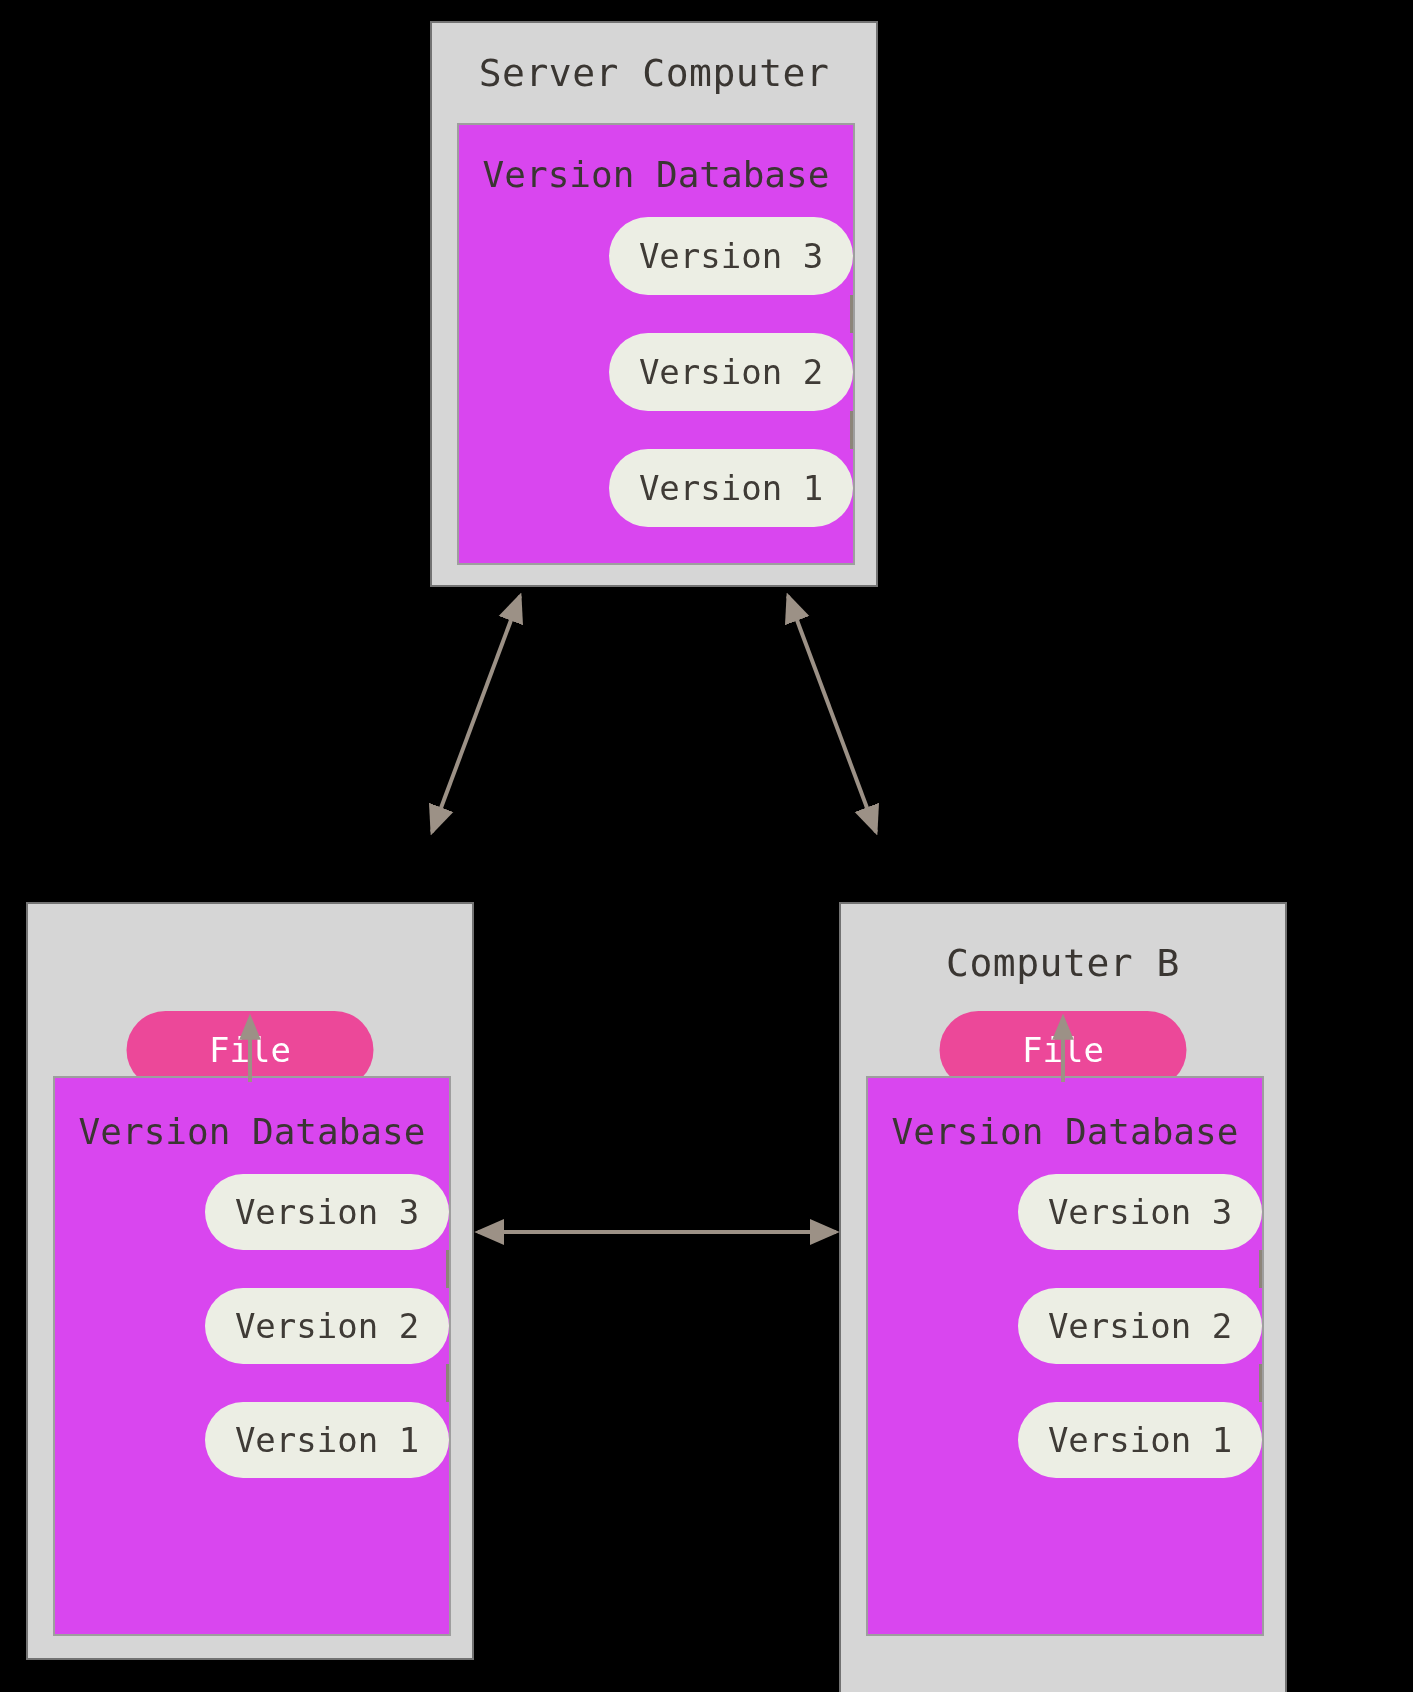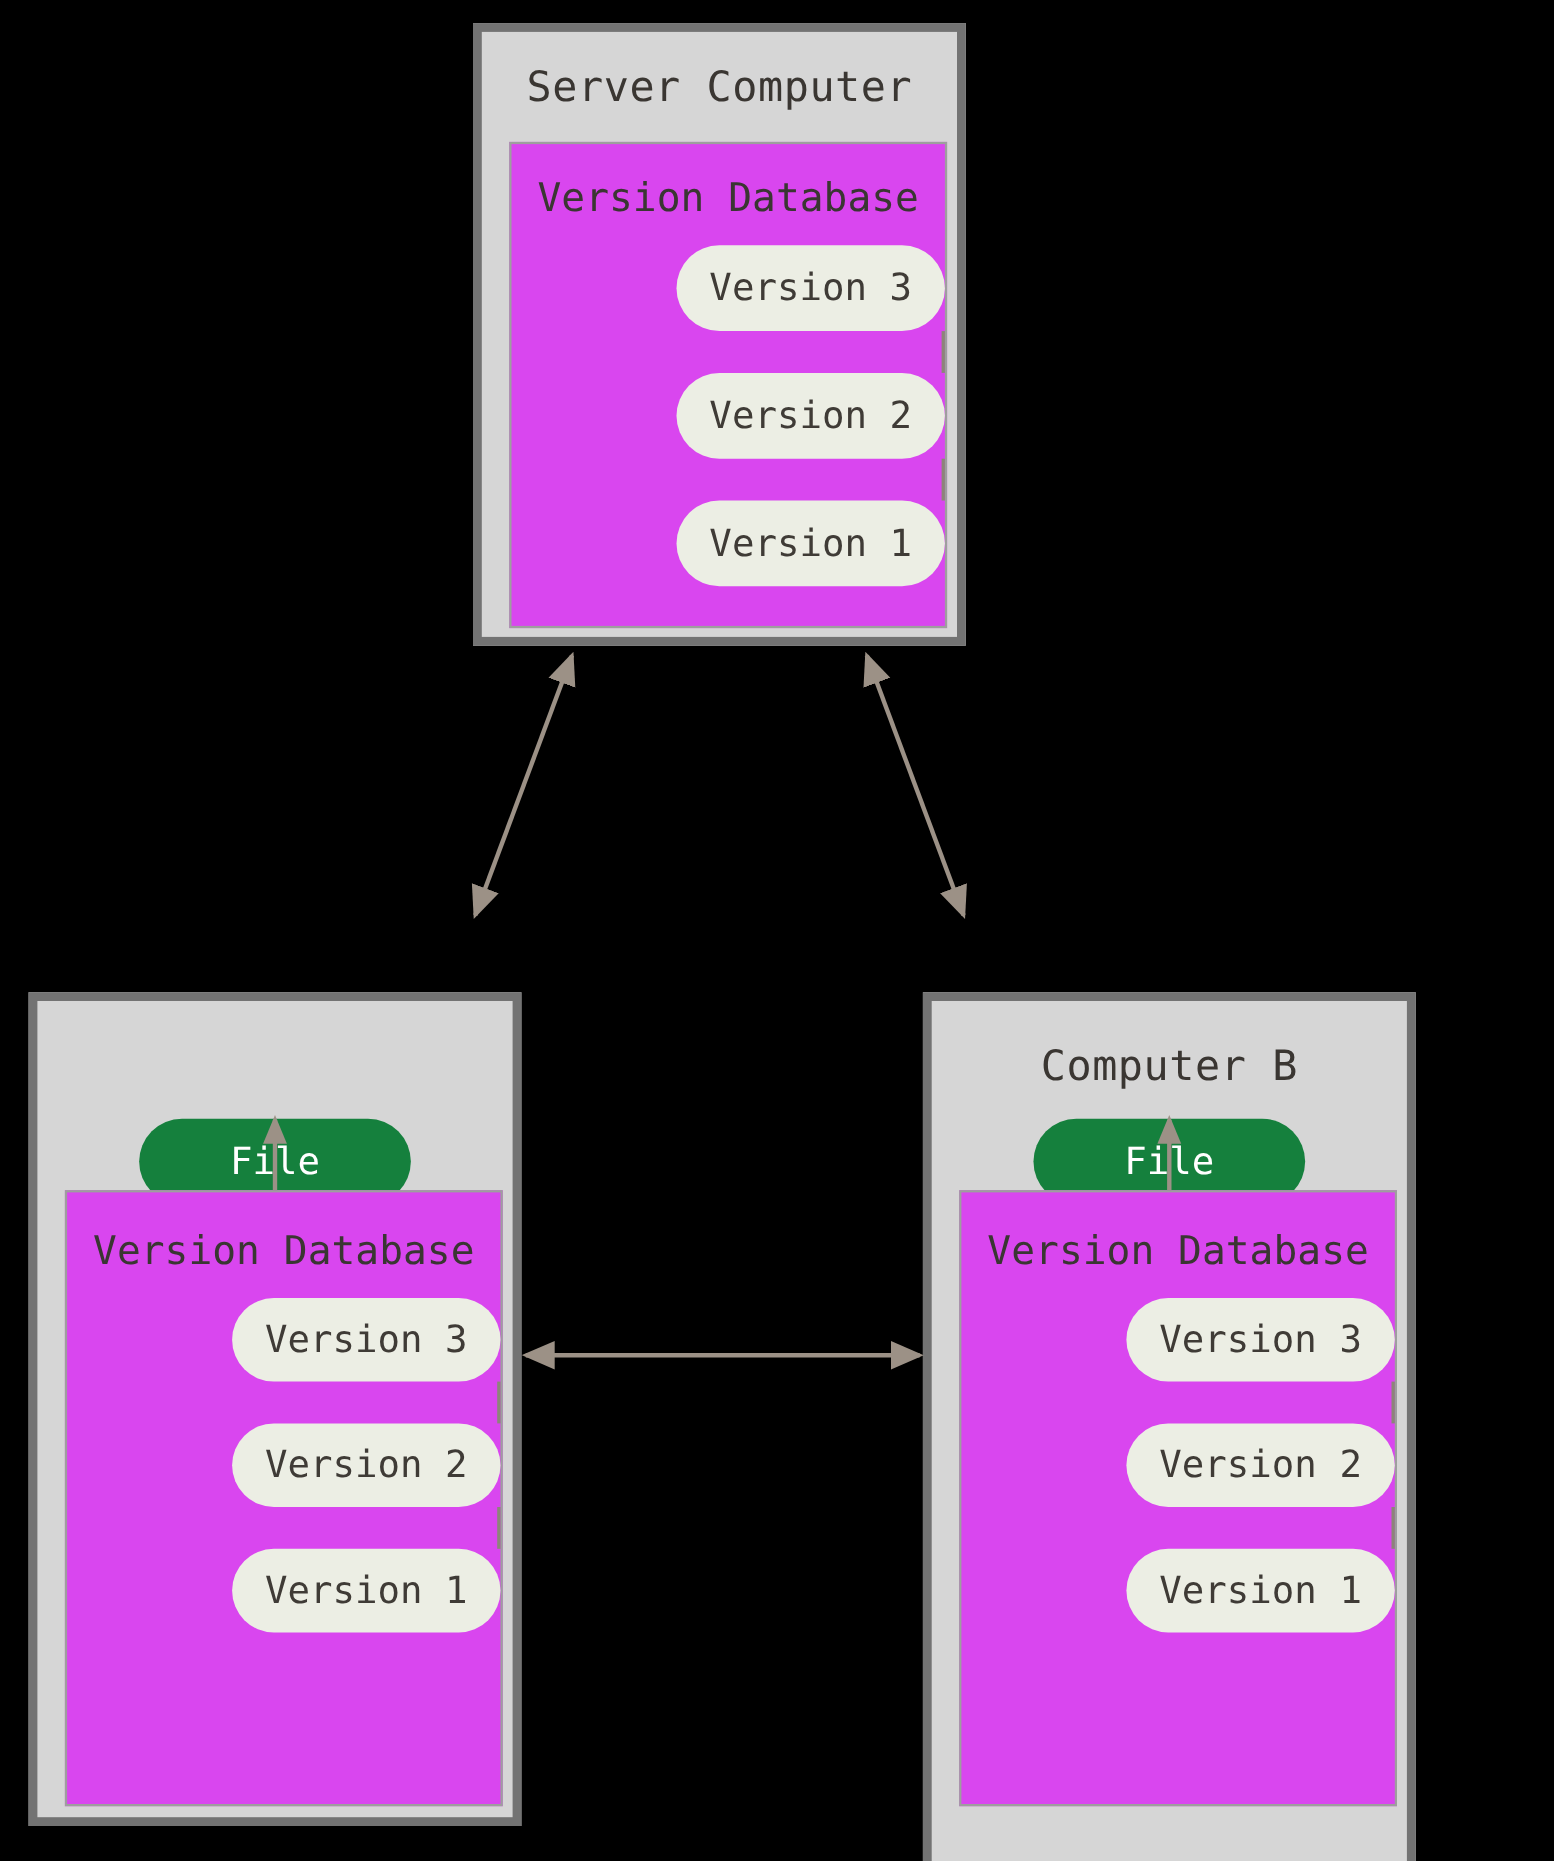--- a/index.html
+++ b/index.html
@@ -28,21 +28,21 @@
     width: 1413px;
     height: 1692px;
     pointer-events: none;
     z-index: 5;
   }
 
   
   .machine {
     position: absolute;
     background: #d6d6d6;
-    border: 8px solid #737373;
+    border: 2px solid #737373;
     box-sizing: border-box;
     z-index: 2;
   }
 
   .machine-title {
     text-align: center;
     color: #3a3632;
     font-size: 36px;
     letter-spacing: 0.5px;
     line-height: 1;
@@ -88,21 +88,21 @@
   }
 
   .connector {
     width: 3px;
     background: #8c8579;
   }
 
   
   .file-pill {
     position: absolute;
-    background: #15803d;
+    background: #ec4899;
     color: #ffffff;
     border-radius: 999px;
     display: flex;
     align-items: center;
     justify-content: center;
     white-space: nowrap;
     line-height: 1;
   }
 
   

